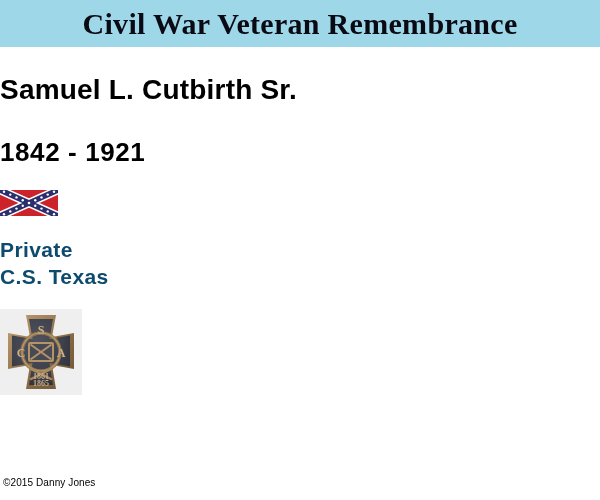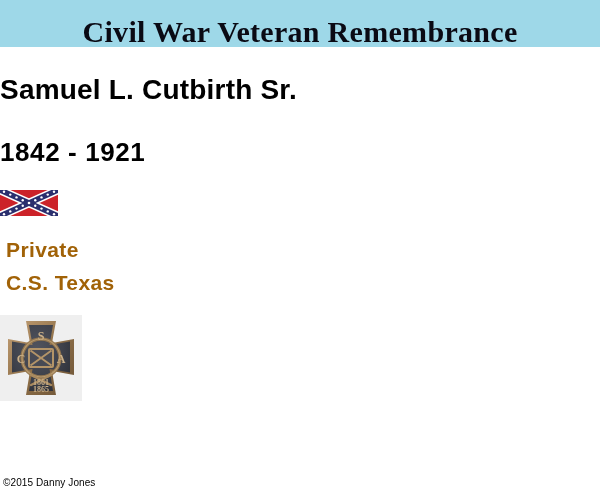--- a/index.html
+++ b/index.html
@@ -18,21 +18,21 @@
 
   
   #header-banner {
     position: absolute;
     left: 0;
     top: 0;
     width: 600px;
     height: 47px;
     background: #9ed8e8;
     display: flex;
-    align-items: flex-end;
+    align-items: center;
     justify-content: center;
   }
   #header-title {
     font-family: "Liberation Serif", "DejaVu Serif", serif;
     font-weight: bold;
     font-size: 30px;
     color: #0a0a14;
     letter-spacing: 0.3px;
     line-height: 1;
     white-space: nowrap;
@@ -77,24 +77,24 @@
   #battle-flag {
     display: inline-block;
     vertical-align: top;
   }
 
   
   #service-block {
     margin-top: 20px;
   }
   .service-line {
-    margin: 6px;
+    margin: 0;
     font-size: 21px;
     font-weight: bold;
-    color: #a16207;
+    color: #0c4a6e;
     line-height: 1.28;
     letter-spacing: 0.4px;
   }
 
   
   #medal-wrap {
     margin-top: 18px;
     line-height: 0;
   }
   #medal-frame {

